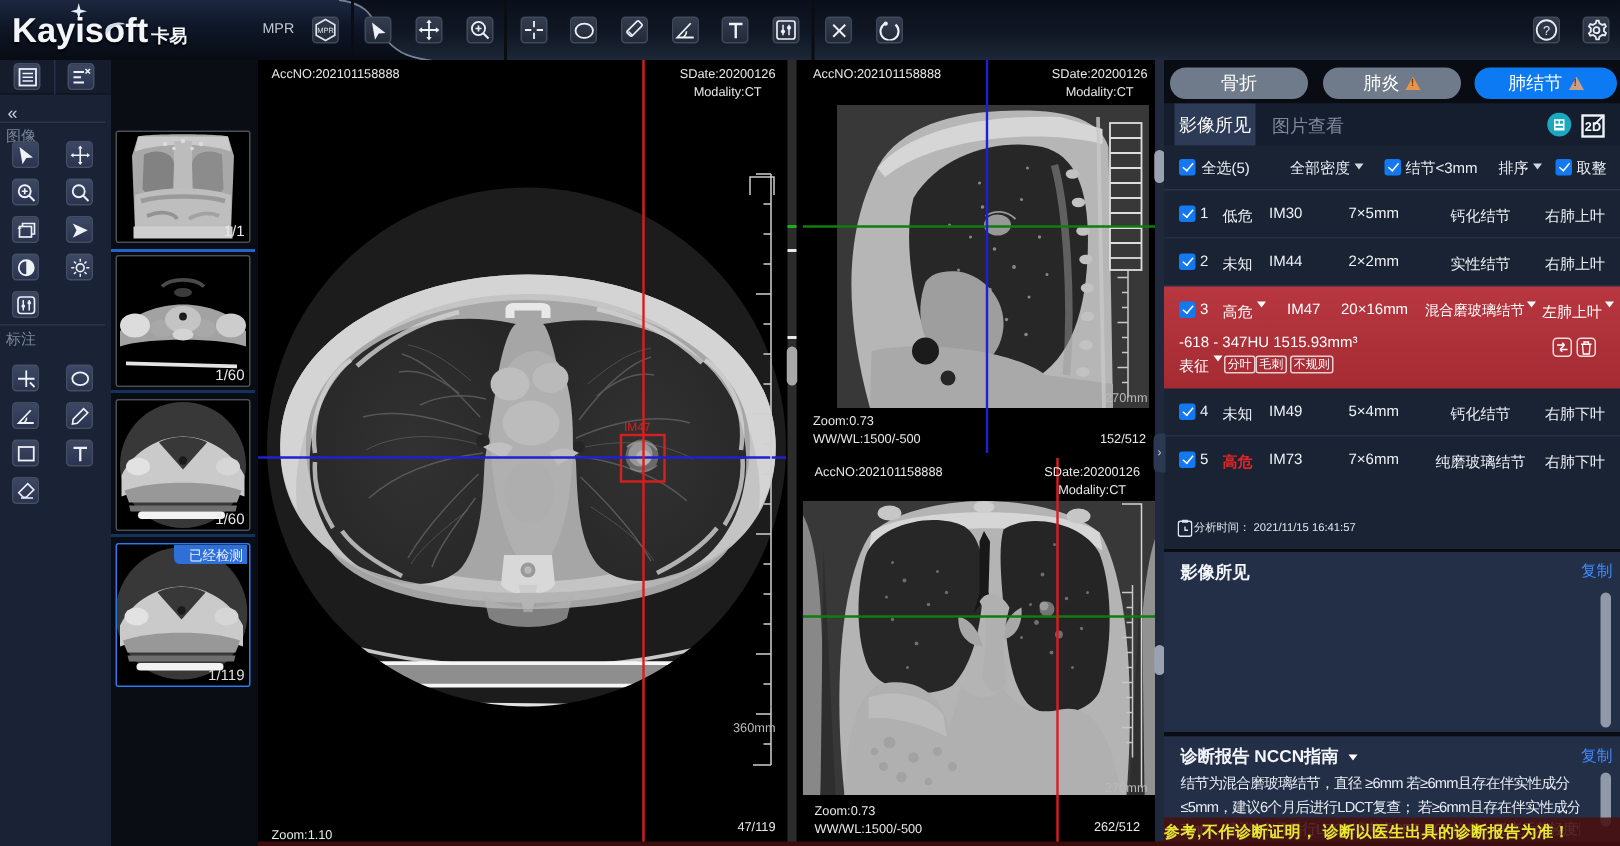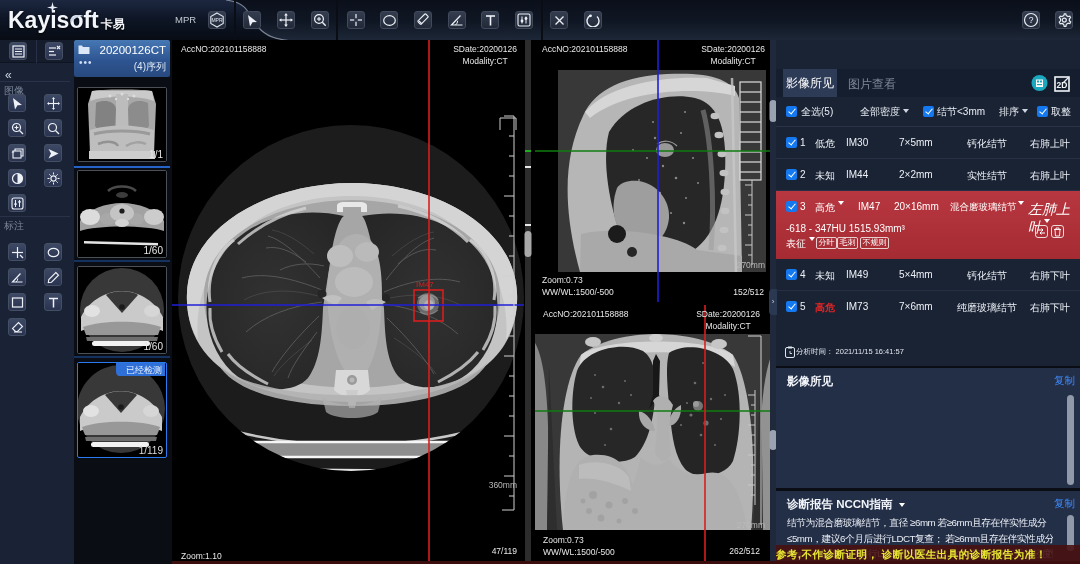--- a/index.html
+++ b/index.html
@@ -344,28 +344,20 @@
       </div>
     <div class="sbtn" style="left:8px;top:278px;">
         <svg width="13" height="13" viewBox="0 0 13 13">
           <path d="M4.5,10.5 L1.5,7.5 L7.5,1.5 L11.5,5.5 L6.5,10.5 Z" fill="none" stroke="#eef2f7" stroke-width="1.1"></path>
           <line x1="3" y1="11" x2="11" y2="11" stroke="#eef2f7" stroke-width="1.1"></line>
         </svg>
       </div>
   </div>
 
   <div id="thumbcol">
-    <div id="serhdr">
-      <svg style="position:absolute;left:4px;top:4px" width="12" height="11" viewBox="0 0 12 11">
-          <path d="M0.5,1.5 L4,1.5 L5,3 L11.5,3 L11.5,10 L0.5,10 Z" fill="#dce8f8"></path>
-        </svg>
-      <div class="t1">20200126CT</div>
-      <div class="dots">•••</div>
-      <div class="t2">(4)序列</div>
-    </div>
     <div class="thumb" style="top:47px;height:75px;">
       <svg width="88" height="73" viewBox="0 0 88 73">
         <rect width="88" height="73" fill="#000"></rect>
         <path d="M14,3 C20,1 68,1 74,3 L78,16 L76,66 L12,66 L10,16 Z" fill="#a8a8a8"></path>
         <path d="M14,3 L74,3 L76,13 C60,7 28,7 12,13 Z" fill="#cacaca"></path>
         <path d="M18,15 C26,11 37,13 38,21 L37,42 C29,46 21,44 17,38 Z" fill="#828282"></path>
         <path d="M70,15 C62,11 51,13 50,21 L51,42 C59,46 67,44 71,38 Z" fill="#8c8c8c"></path>
         <rect x="38" y="6" width="12" height="44" fill="#bcbcbc"></rect>
         <path d="M12,42 C30,36 58,36 76,42 L76,66 L12,66 Z" fill="#bebebe"></path>
         <path d="M16,46 C30,42 58,42 72,46" stroke="#9a9a9a" stroke-width="3" fill="none"></path>
@@ -775,20 +767,25 @@
     </svg>
     <div class="ol" style="left:8px;top:3px;">AccNO:202101158888</div>
     <div class="ol olr" style="right:16px;top:3px;">SDate:20200126<br>Modality:CT</div>
     <div class="ol" style="left:8px;top:229px;">Zoom:0.73<br>WW/WL:1500/-500</div>
     <div class="ol olr" style="right:16px;top:240px;">262/512</div>
     <div class="ol mm" style="right:11px;top:214px;">270mm</div>
   </div>
 
   <div id="rpanel">
     <div style="position:absolute;left:-7px;top:249px;width:8px;height:26px;background:#2b3852;border-radius:4px 0 0 4px;color:#cdd5e4;font-size:8px;line-height:26px;text-align:center;">›</div>
+    <div id="pillrow">
+      <div class="pill gray" style="left:4px;width:92px;">骨折</div>
+      <div class="pill gray" style="left:106px;width:92px;">肺炎<span class="warn"></span></div>
+      <div class="pill blue" style="left:207px;width:95px;">肺结节<span class="warn" style="border-bottom-color:#c8a08a;"></span></div>
+    </div>
     <div id="tabrow">
       <div id="tab1">影像所见</div>
       <div id="tab2">图片查看</div>
       <svg style="position:absolute;left:255px;top:6px;" width="17" height="17" viewBox="0 0 17 17">
           <circle cx="8.5" cy="8" r="8" fill="#1ba8be"></circle>
           <path d="M4,14 L7,11 L9,14 Z" fill="#1ba8be"></path>
           <rect x="5" y="4.5" width="7" height="7.5" fill="#fff"></rect>
           <rect x="6" y="5.5" width="2" height="2" fill="#1ba8be"></rect>
           <rect x="9" y="5.5" width="2" height="2" fill="#1ba8be"></rect>
           <rect x="6" y="9" width="5" height="1.2" fill="#1ba8be"></rect>
@@ -828,21 +825,21 @@
         <span style="left:191px;">实性结节</span>
         <span style="left:254px;">右肺上叶</span>
     </div>
     <div id="redrow">
       <div class="cb" style="left:10px;top:10px;"></div>
       <span style="left:24px;top:10px;">3</span>
         <span style="left:39px;top:10px;">高危<span class="caret" style="border-top-color:#fff;"></span></span>
         <span style="left:82px;top:10px;">IM47</span>
         <span style="left:118px;top:10px;">20×16mm</span>
         <span style="left:174px;top:10px;font-size:9.5px;">混合磨玻璃结节<span class="caret" style="border-top-color:#fff;margin-left:1px;"></span></span>
-        <span style="left:252px;top:10px;font-size:14px;font-style:italic;">左肺上叶<span class="caret" style="border-top-color:#fff;margin-left:2px;"></span></span>
+        <span style="left:252px;top:10px;font-size:10px;">左肺上叶<span class="caret" style="border-top-color:#fff;margin-left:2px;"></span></span>
       <span style="left:10px;top:32px;">-618 - 347HU 1515.93mm³</span>
       <span style="left:10px;top:46px;">表征<span class="caret" style="border-top-color:#fff;"></span></span>
       <div class="chip" style="left:40px;">分叶</div>
       <div class="chip" style="left:61px;">毛刺</div>
       <div class="chip" style="left:84px;">不规则</div>
       <div class="ribtn" style="left:259px;">
           <svg width="9" height="9" viewBox="0 0 9 9">
             <path d="M1,3 L6,3 M6,3 L4.5,1.5 M6,3 L4.5,4.5 M8,6 L3,6 M3,6 L4.5,4.5 M3,6 L4.5,7.5" stroke="#fff" stroke-width="1" fill="none"></path>
           </svg>
         </div>

